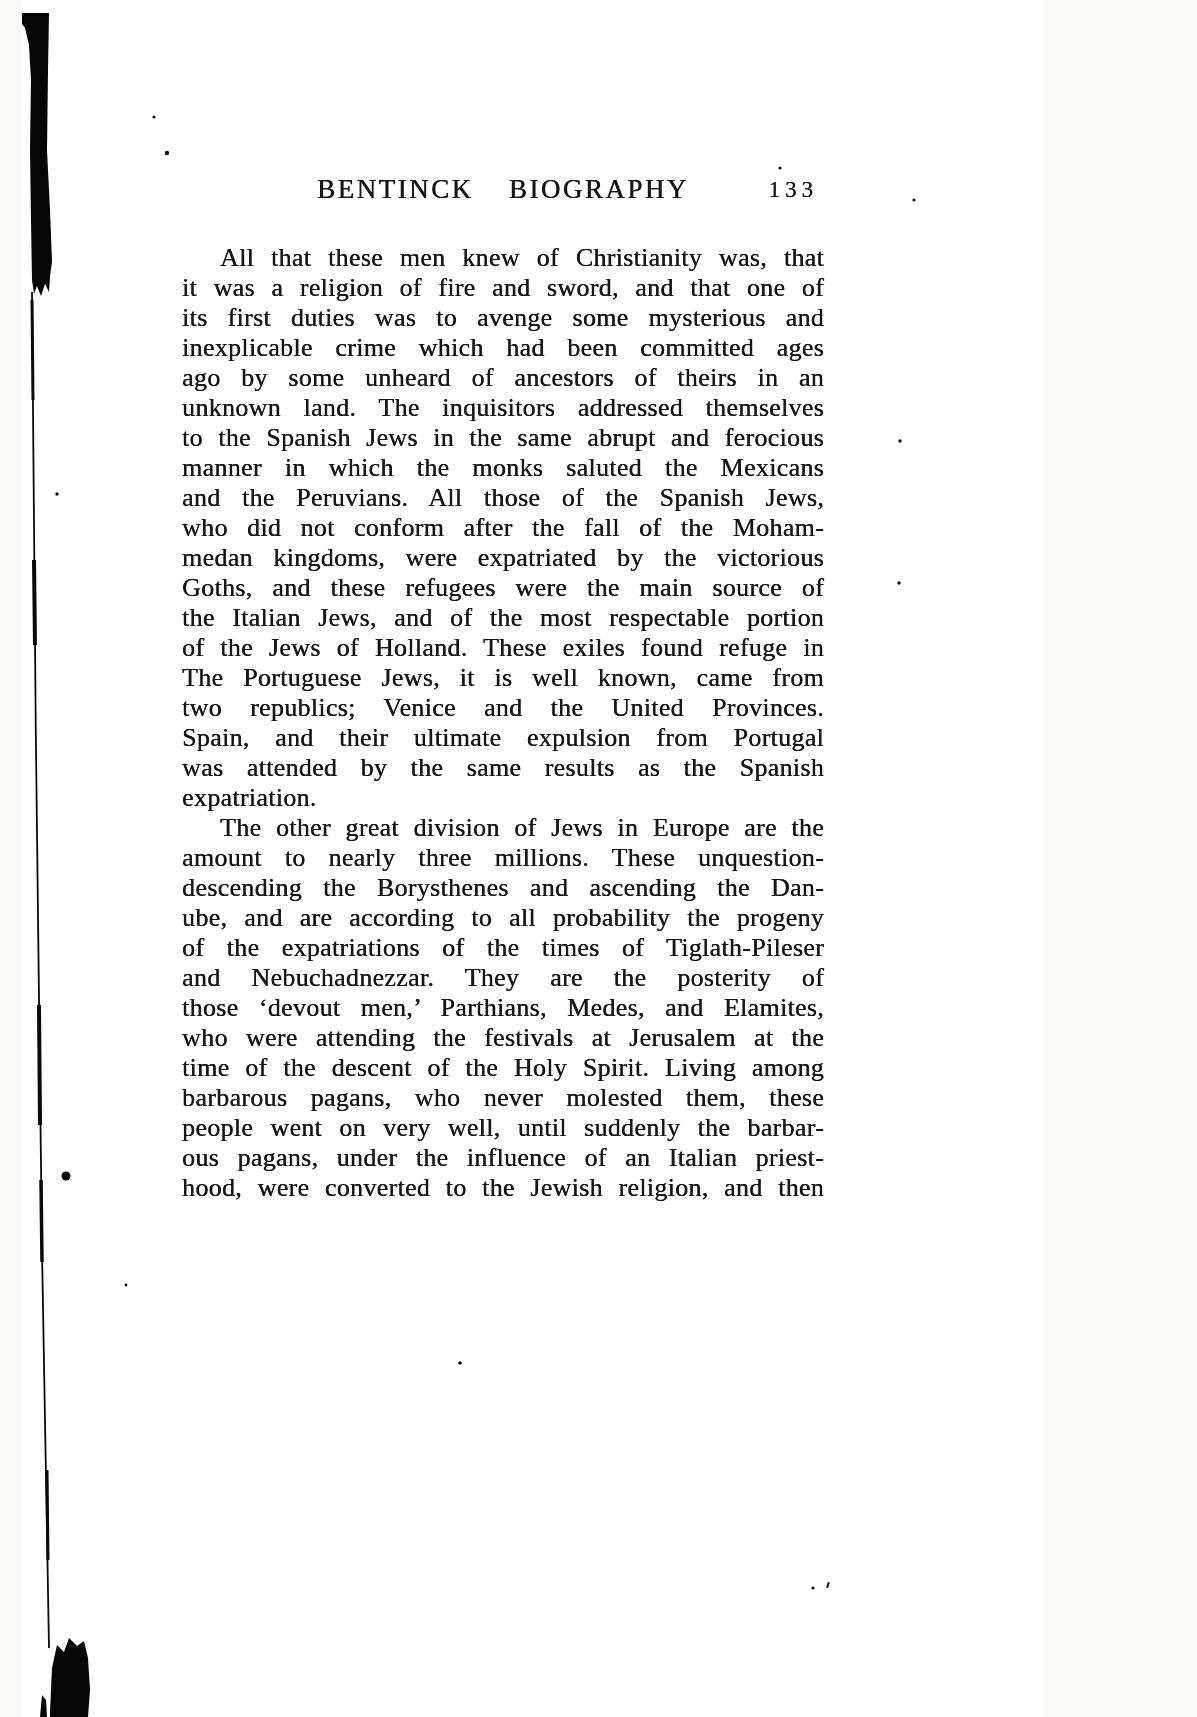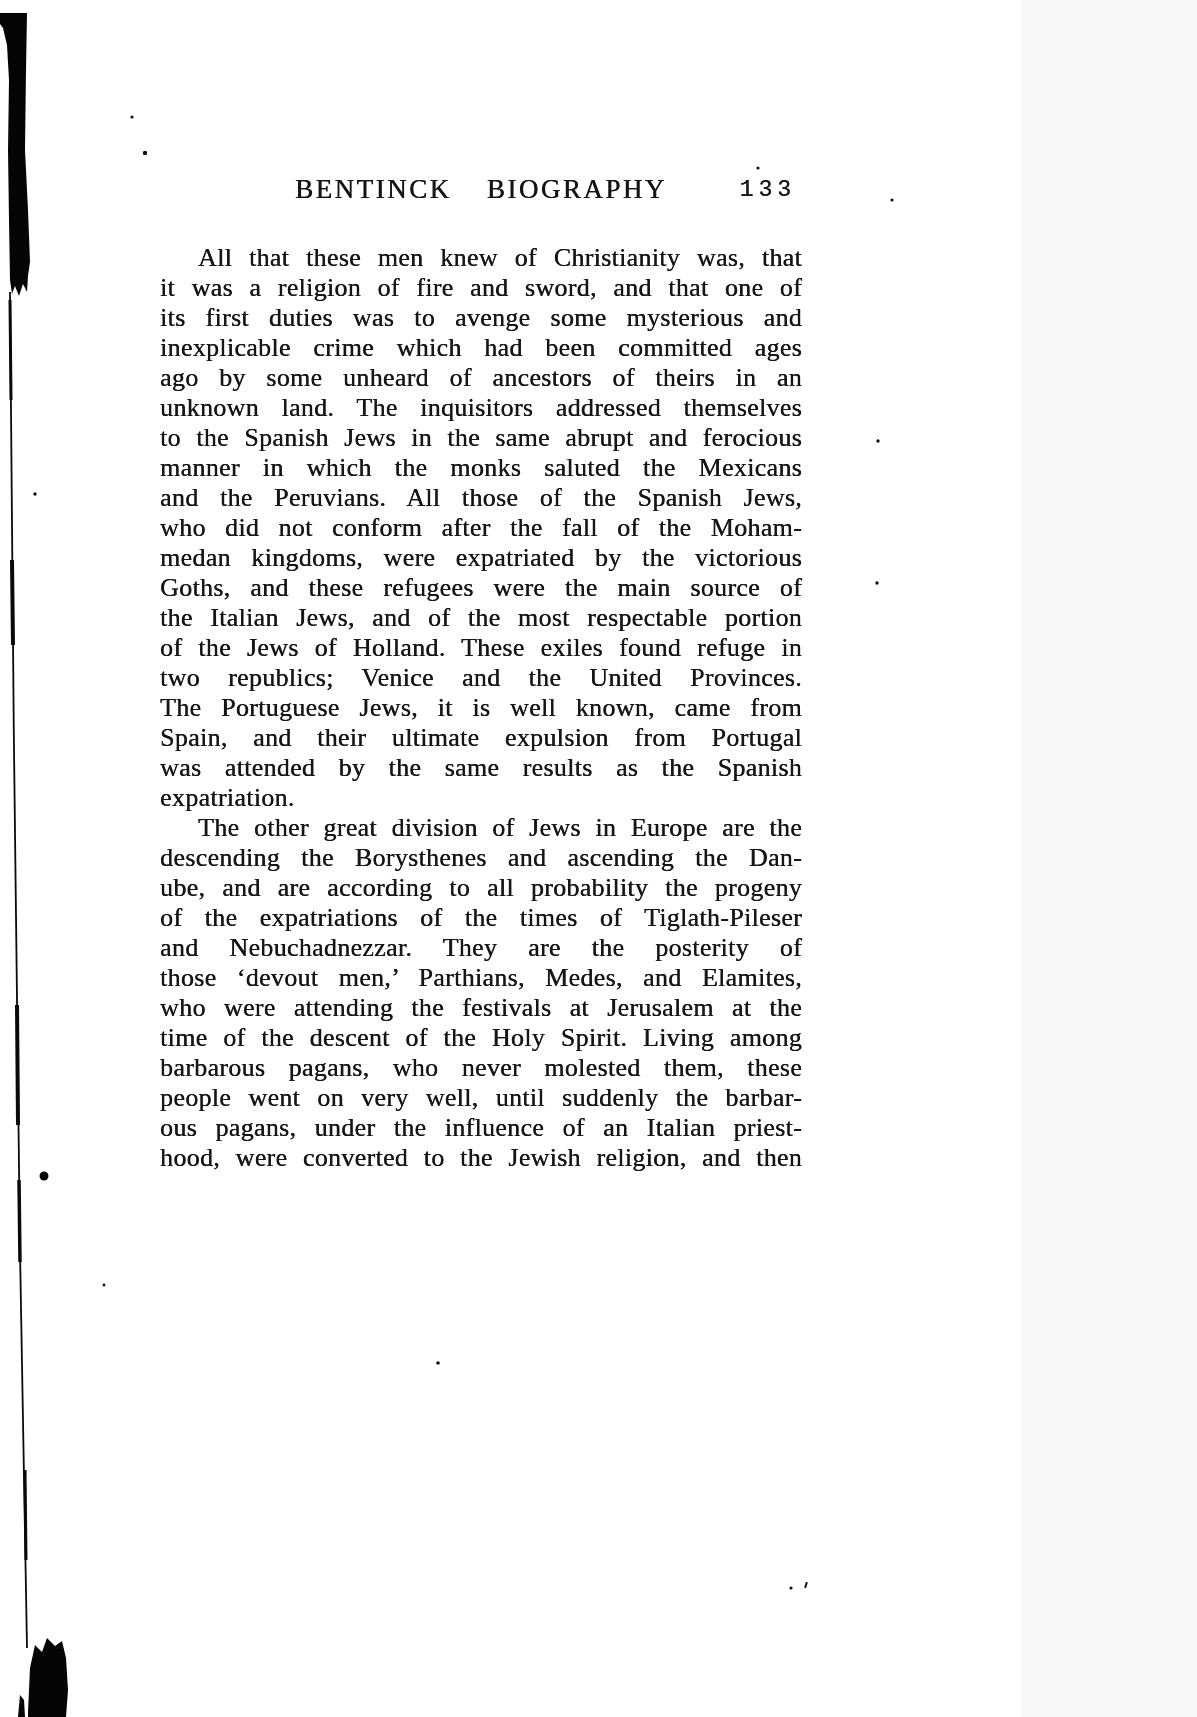--- a/index.html
+++ b/index.html
@@ -7,20 +7,21 @@
     width: 1197px; height: 1717px;
     background: #f8f8f6;
     font-family: "Liberation Serif", serif;
     overflow: hidden;
   }
   .page {
     position: relative;
     width: 1022px; height: 1717px;
     background: var(--paper, #ffffff);
     color: var(--ink, #191919);
+    margin-left: 22px;
   }
   .artifacts {
     position: absolute; left: 0; top: 0;
     width: 1197px; height: 1717px;
     pointer-events: none;
   }
   .header {
     position: absolute;
     left: 160px; top: 174px;
     width: 642px; height: 36px;
@@ -34,21 +35,20 @@
     color: #151515;
     text-shadow: 0.3px 0 0 currentColor;
   }
   .pagenum {
     position: absolute;
     right: 6px; top: 3px;
     font-size: 23px;
     letter-spacing: 5px;
     color: #1a1a1a;
     text-shadow: 0.3px 0 0 currentColor;
-    font-family: Liberation Mono, monospace;
   }
   .body-block {
     position: absolute;
     left: 160px; top: 243px;
     width: 642px;
   }
   .line {
     font-size: 26px;
     line-height: 30px;
     height: 30px;
@@ -109,26 +109,27 @@
       <div class="line">ago by some unheard of ancestors of theirs in an</div>
       <div class="line">unknown land.  The inquisitors addressed themselves</div>
       <div class="line">to the Spanish Jews in the same abrupt and ferocious</div>
       <div class="line">manner in which the monks saluted the Mexicans</div>
       <div class="line">and the Peruvians.  All those of the Spanish Jews,</div>
       <div class="line">who did not conform after the fall of the Moham-</div>
       <div class="line">medan kingdoms, were expatriated by the victorious</div>
       <div class="line">Goths, and these refugees were the main source of</div>
       <div class="line">the Italian Jews, and of the most respectable portion</div>
       <div class="line">of the Jews of Holland.  These exiles found refuge in</div>
+      <div class="line">The Portuguese Jews, it is well known, came from</div>
       <div class="line">two republics; Venice and the United Provinces.</div>
-      <div class="line">The Portuguese Jews, it is well known, came from</div>
       <div class="line">Spain, and their ultimate expulsion from Portugal</div>
       <div class="line">was attended by the same results as the Spanish</div>
       <div class="line short">expatriation.</div>
       <div class="line indent">The other great division of Jews in Europe are the</div>
+      <div class="line">amount to nearly three millions.  These unquestion-</div>
       <div class="line">descending the Borysthenes and ascending the Dan-</div>
       <div class="line">ube, and are according to all probability the progeny</div>
       <div class="line">of the expatriations of the times of Tiglath-Pileser</div>
       <div class="line">and Nebuchadnezzar.  They are the posterity of</div>
       <div class="line">those ‘devout men,’ Parthians, Medes, and Elamites,</div>
       <div class="line">who were attending the festivals at Jerusalem at the</div>
       <div class="line">time of the descent of the Holy Spirit.  Living among</div>
       <div class="line">barbarous pagans, who never molested them, these</div>
       <div class="line">people went on very well, until suddenly the barbar-</div>
       <div class="line">ous pagans, under the influence of an Italian priest-</div>

